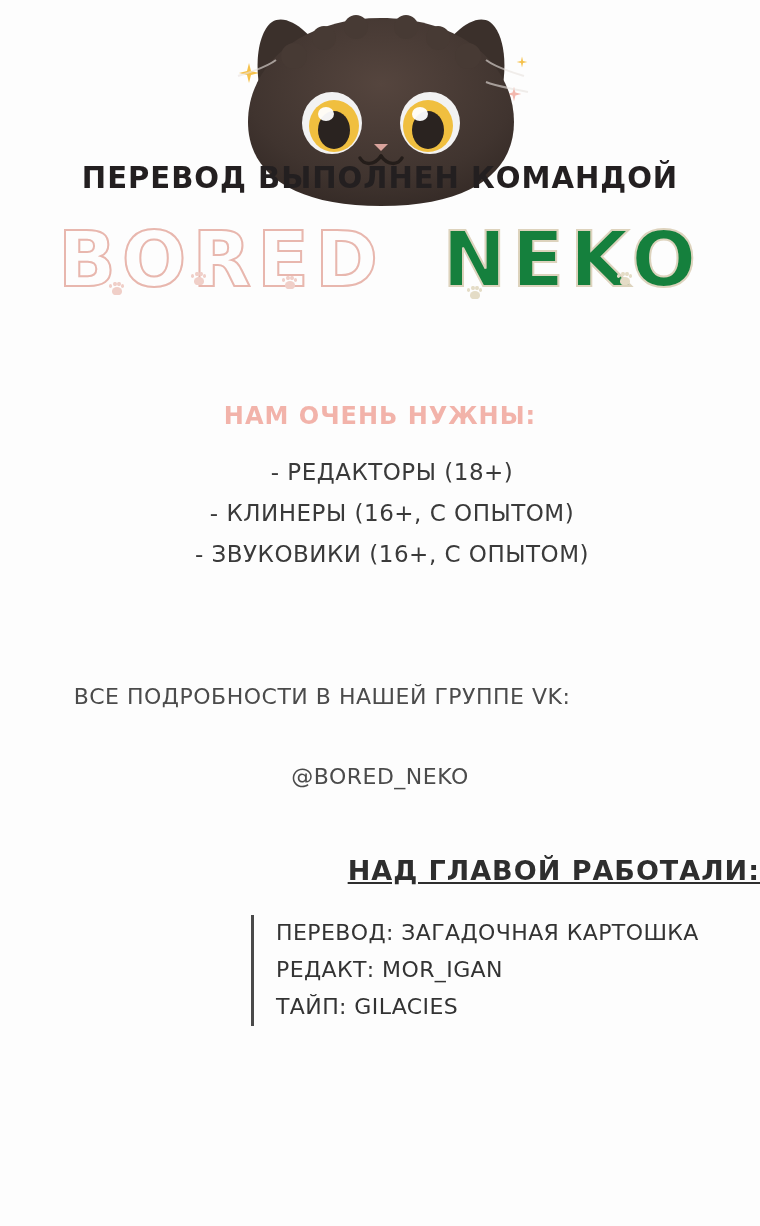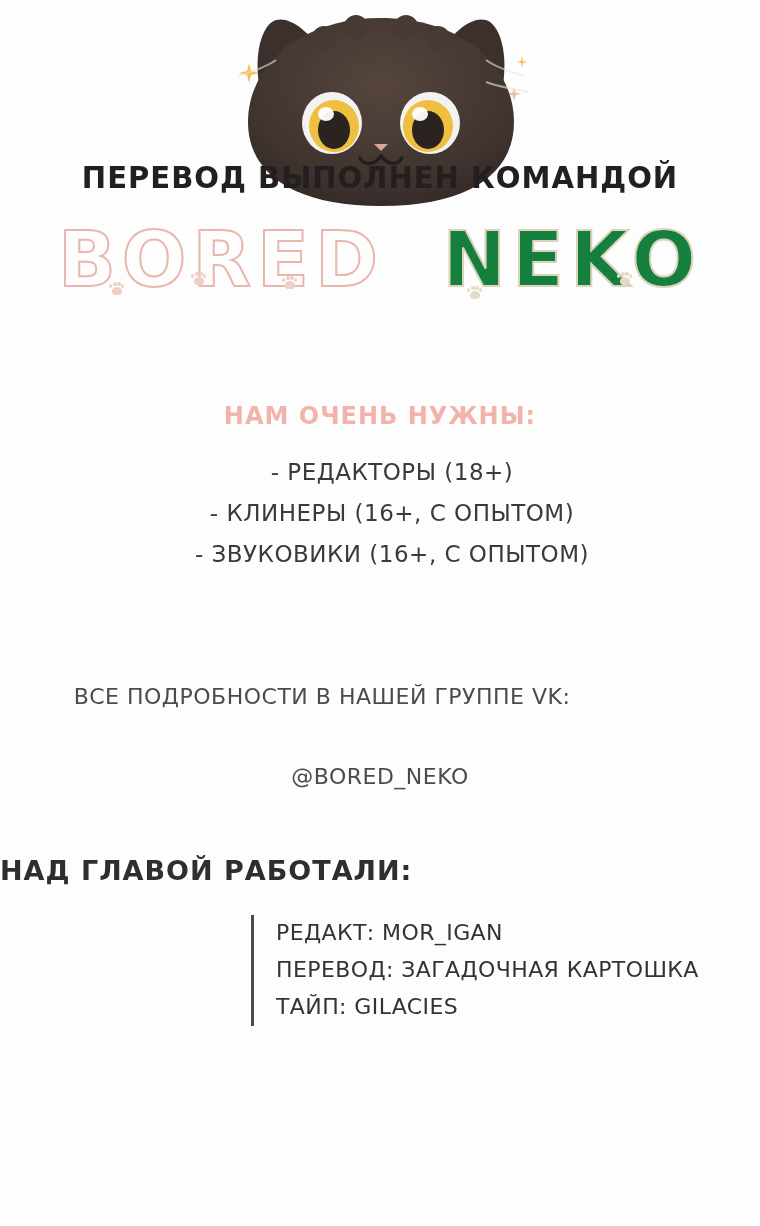--- a/index.html
+++ b/index.html
@@ -146,26 +146,27 @@
     color: #4b4b4b;
     margin-top: 36px;
   }
 
   
   .credits-title {
     position: absolute;
     top: 855px;
     left: 0;
     width: 760px;
-    text-align: left;
+    text-align: right;
     font-family: "DejaVu Sans", sans-serif;
     font-weight: bold;
     font-size: 27px;
     letter-spacing: 1px;
     color: #2e2e2e;
+    text-decoration: underline;
   }
   .credits-box {
     position: absolute;
     top: 915px;
     left: 251px;
     padding-left: 22px;
     border-left: 3px solid #4a4a4a;
   }
   .credits-box .row {
     font-family: "DejaVu Sans", sans-serif;
@@ -313,18 +314,18 @@
     <div>- КЛИНЕРЫ (16+, С ОПЫТОМ)</div>
     <div>- ЗВУКОВИКИ (16+, С ОПЫТОМ)</div>
   </div>
 
   <div class="vk-line">ВСЕ ПОДРОБНОСТИ В НАШЕЙ ГРУППЕ VK:</div>
   <div class="vk-handle">@BORED_NEKO</div>
 
   <div class="credits-title">НАД ГЛАВОЙ РАБОТАЛИ:</div>
 
   <div class="credits-box">
+    <div class="row">ПЕРЕВОД: ЗАГАДОЧНАЯ КАРТОШКА</div>
     <div class="row">РЕДАКТ: MOR_IGAN</div>
-    <div class="row">ПЕРЕВОД: ЗАГАДОЧНАЯ КАРТОШКА</div>
     <div class="row">ТАЙП: GILACIES</div>
   </div>
 
 </div>
 
 </body></html>

